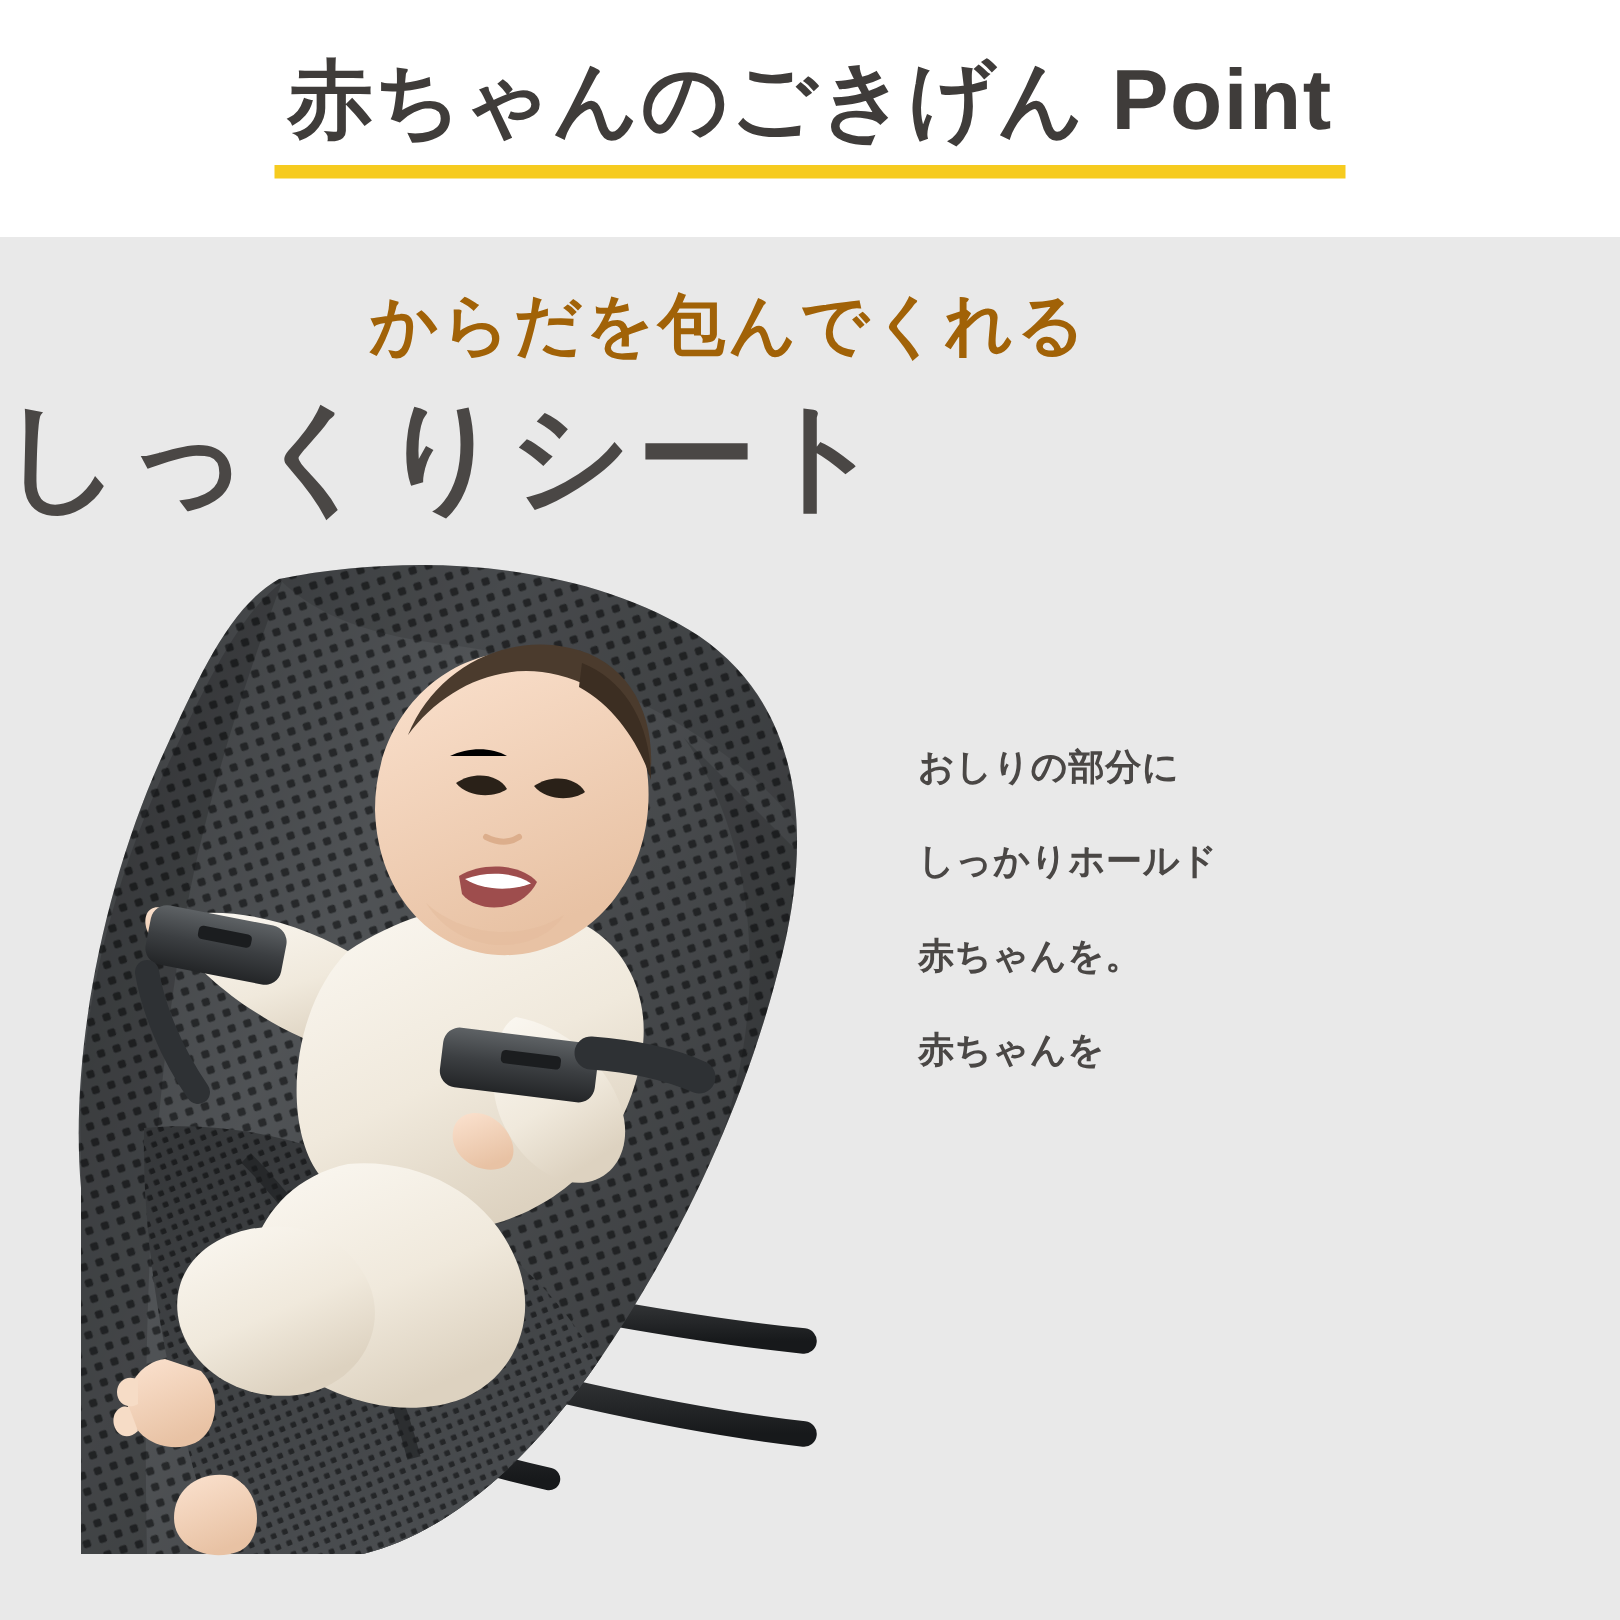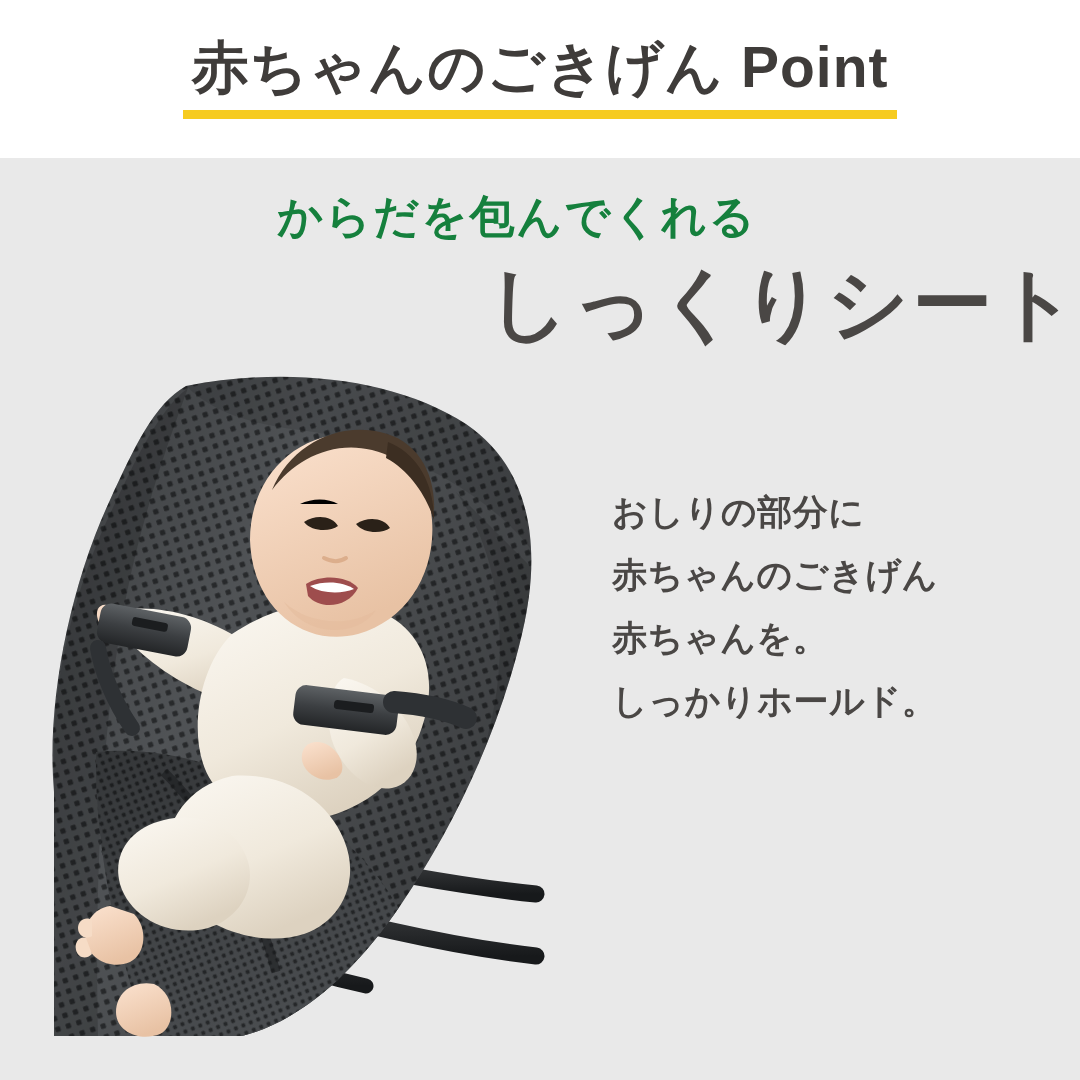--- a/index.html
+++ b/index.html
@@ -36,40 +36,39 @@
     position:absolute;left:0;top:158px;width:1080px;height:922px;
     background:#e9e9e9;
   }
 
   .sub-pink{
     position:absolute;left:0;top:186px;width:972px;
     text-align:center;
     font-size:45px;
     font-weight:bold;
     letter-spacing:2px;
-    color:#15803d;
+    color:#a16207;
     line-height:62px;
     white-space:nowrap;
-    margin-left:31px;
   }
   .main-head{
     position:absolute;left:0;top:252px;width:1080px;
-    text-align:right;
+    text-align:left;
     font-size:80px;
     font-weight:bold;
     letter-spacing:3px;
     color:#4a4745;
     line-height:104px;
     white-space:nowrap;
   }
 
   
   .body-copy{
     position:absolute;left:612px;top:480px;width:420px;
-    font-size:35px;
+    font-size:24px;
     font-weight:bold;
     color:#4a4745;
     line-height:63px;
     letter-spacing:0.5px;
   }
   .body-copy .ln{display:block;white-space:nowrap;}
 
   
   .photo{
     position:absolute;left:36px;top:372px;width:540px;height:668px;
@@ -88,23 +87,23 @@
   </div>
 
   <div class="body-panel"></div>
 
   <div class="sub-pink">からだを包んでくれる</div>
 
   <div class="main-head">しっくりシート</div>
 
   <div class="body-copy">
     <span class="ln">おしりの部分に</span>
-    <span class="ln">赤ちゃんのごきげん</span>
+    <span class="ln">しっかりホールド</span>
     <span class="ln">赤ちゃんを。</span>
-    <span class="ln">しっかりホールド。</span>
+    <span class="ln">赤ちゃんを</span>
   </div>
 
   <div class="photo">
     <svg width="540" height="668" viewBox="0 0 540 668" xmlns="http://www.w3.org/2000/svg">
       <defs>
 
         <pattern id="mesh" width="11" height="11" patternUnits="userSpaceOnUse" patternTransform="rotate(-18)">
           <rect width="11" height="11" fill="#54575a"></rect>
           <rect x="2.2" y="2.2" width="5.2" height="5.2" rx="1.2" fill="#2a2c2e"></rect>
         </pattern>

